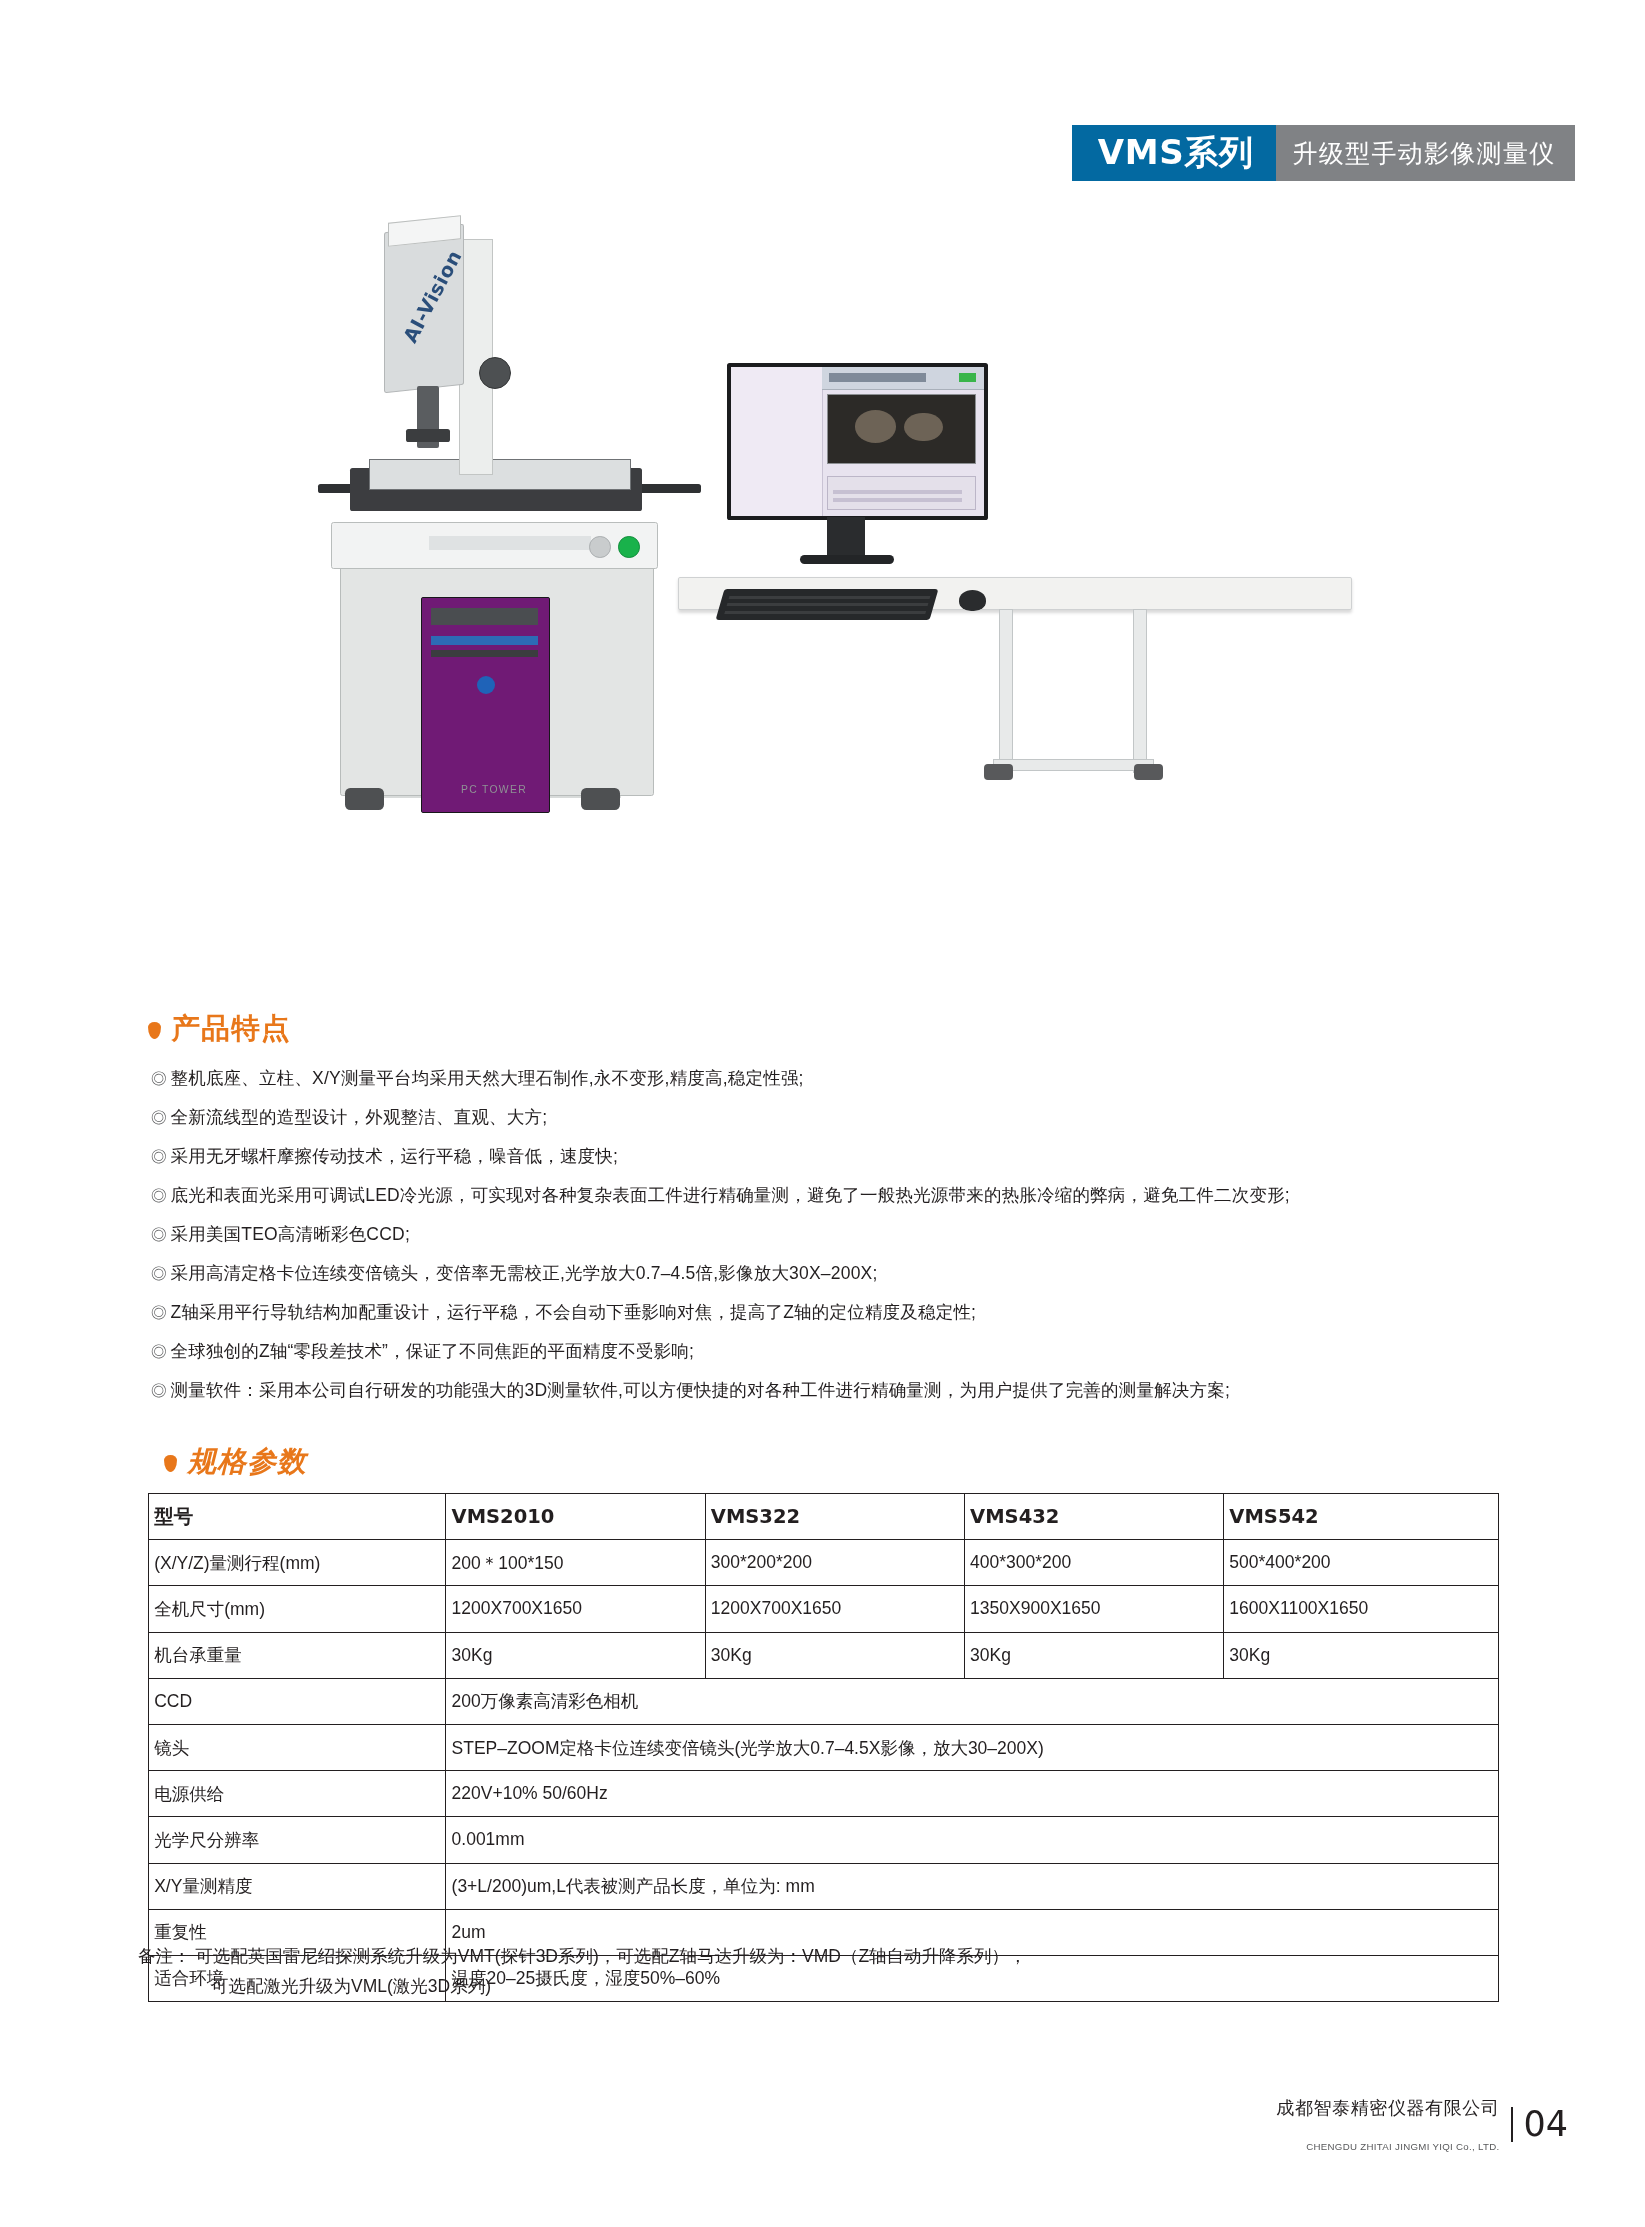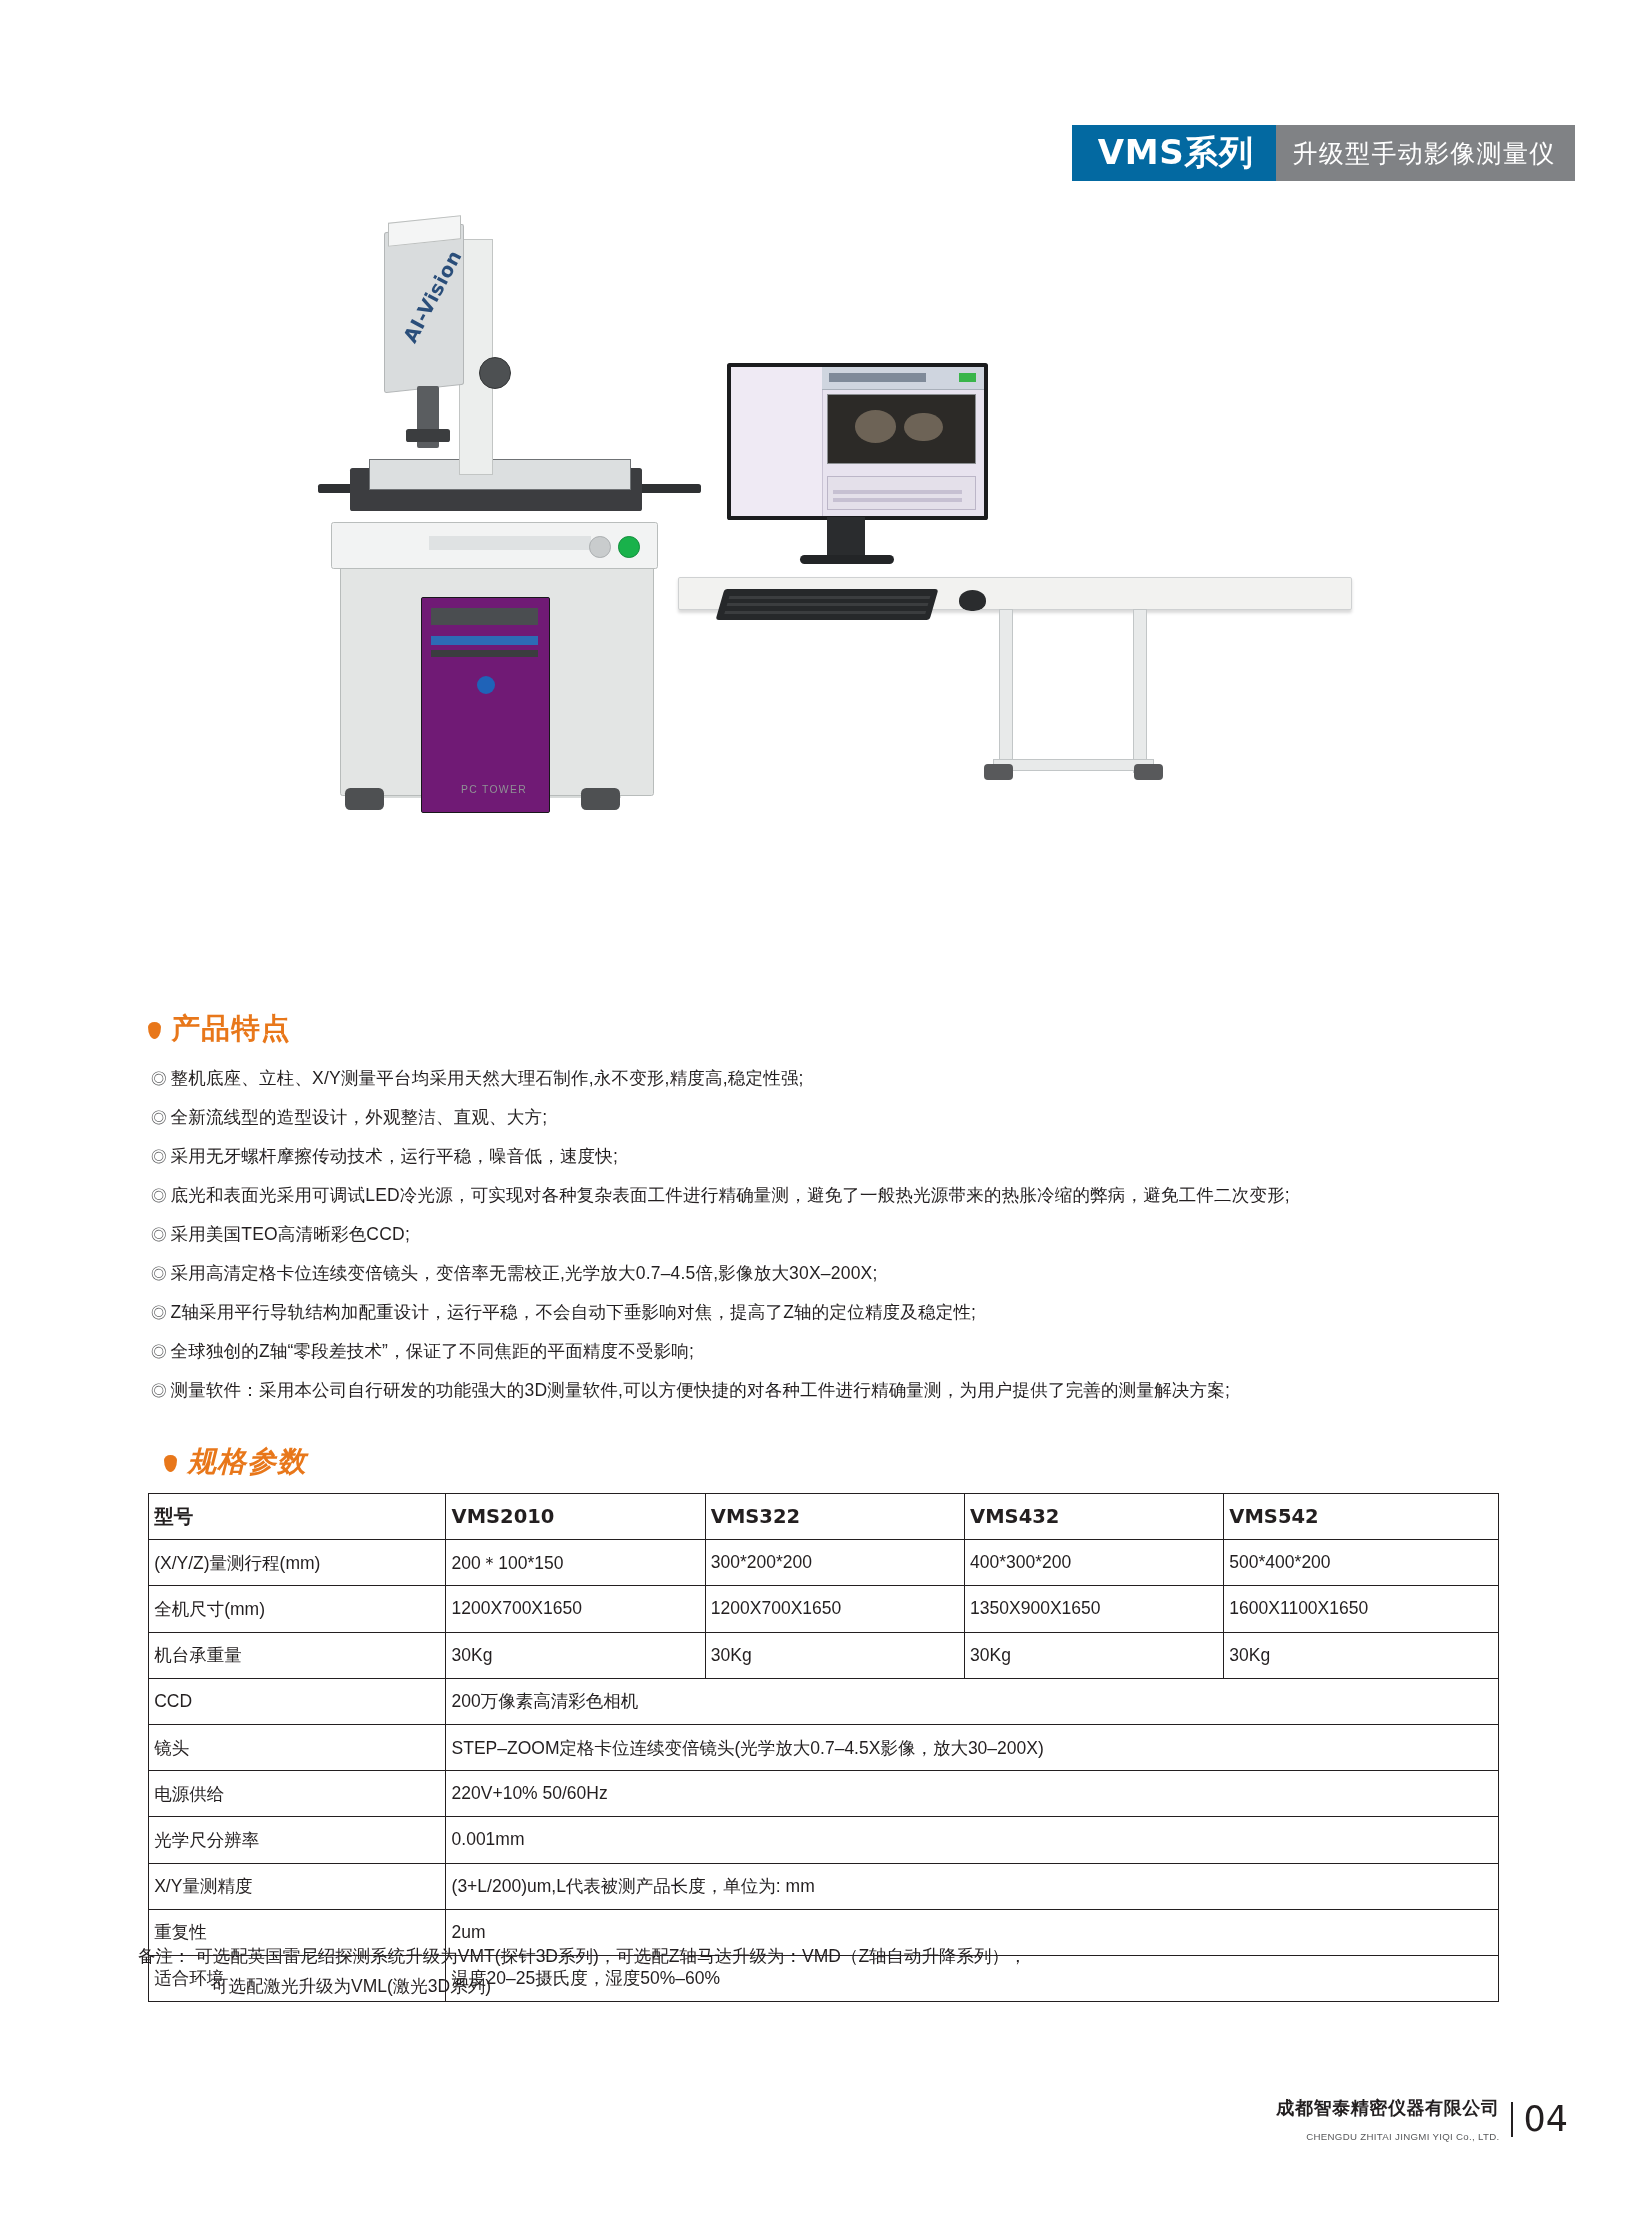--- a/index.html
+++ b/index.html
@@ -527,29 +527,29 @@
     top: 2096px;
     display: flex;
     align-items: center;
   }
   .footer-company {
     text-align: right;
     margin-right: 11.7px;
   }
   .footer-cn {
     font-size: 18px;
-    font-weight: bold;
+    font-weight: normal;
     color: #231f20;
     letter-spacing: 0.6px;
   }
   .footer-en {
     font-size: 9.7px;
     color: #58595b;
     letter-spacing: 0.3px;
-    margin-top: 11px;
+    margin-top: 21px;
   }
   .footer-rule {
     width: 1.9px;
     height: 35px;
     background: #231f20;
     margin: 0 10.4px 0 0;
   }
   .footer-page {
     font-size: 35px;
     color: #231f20;

